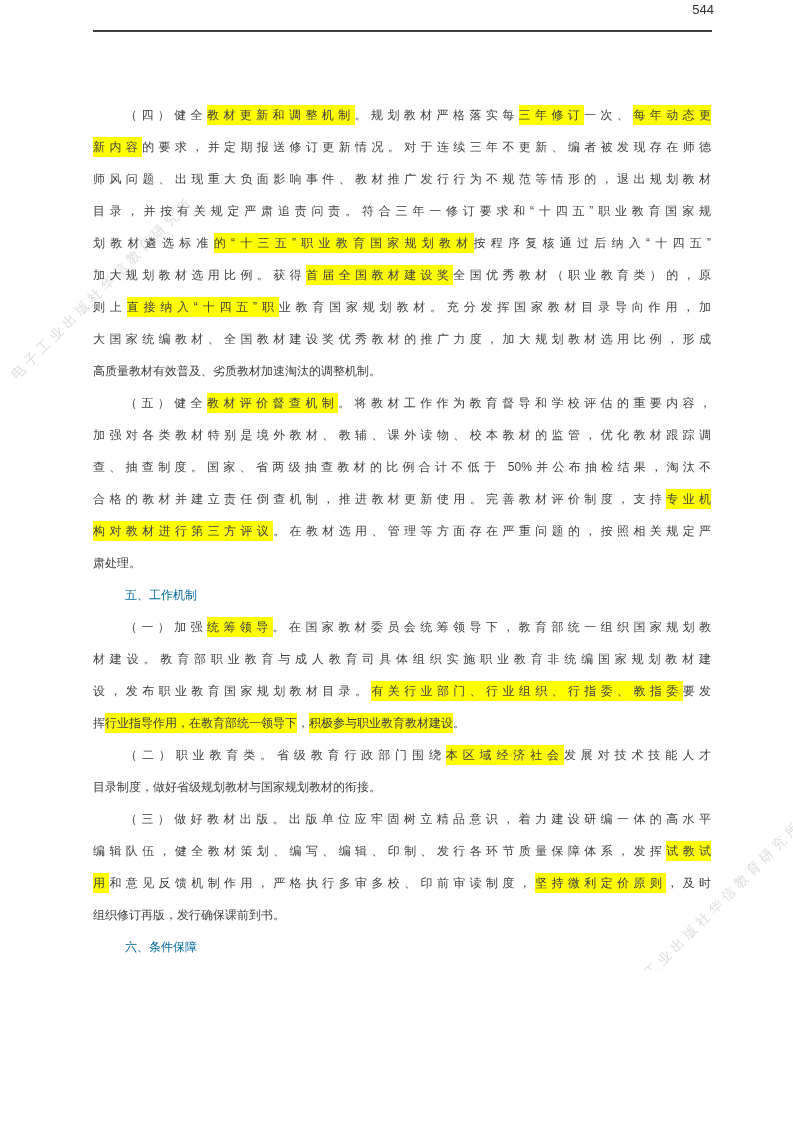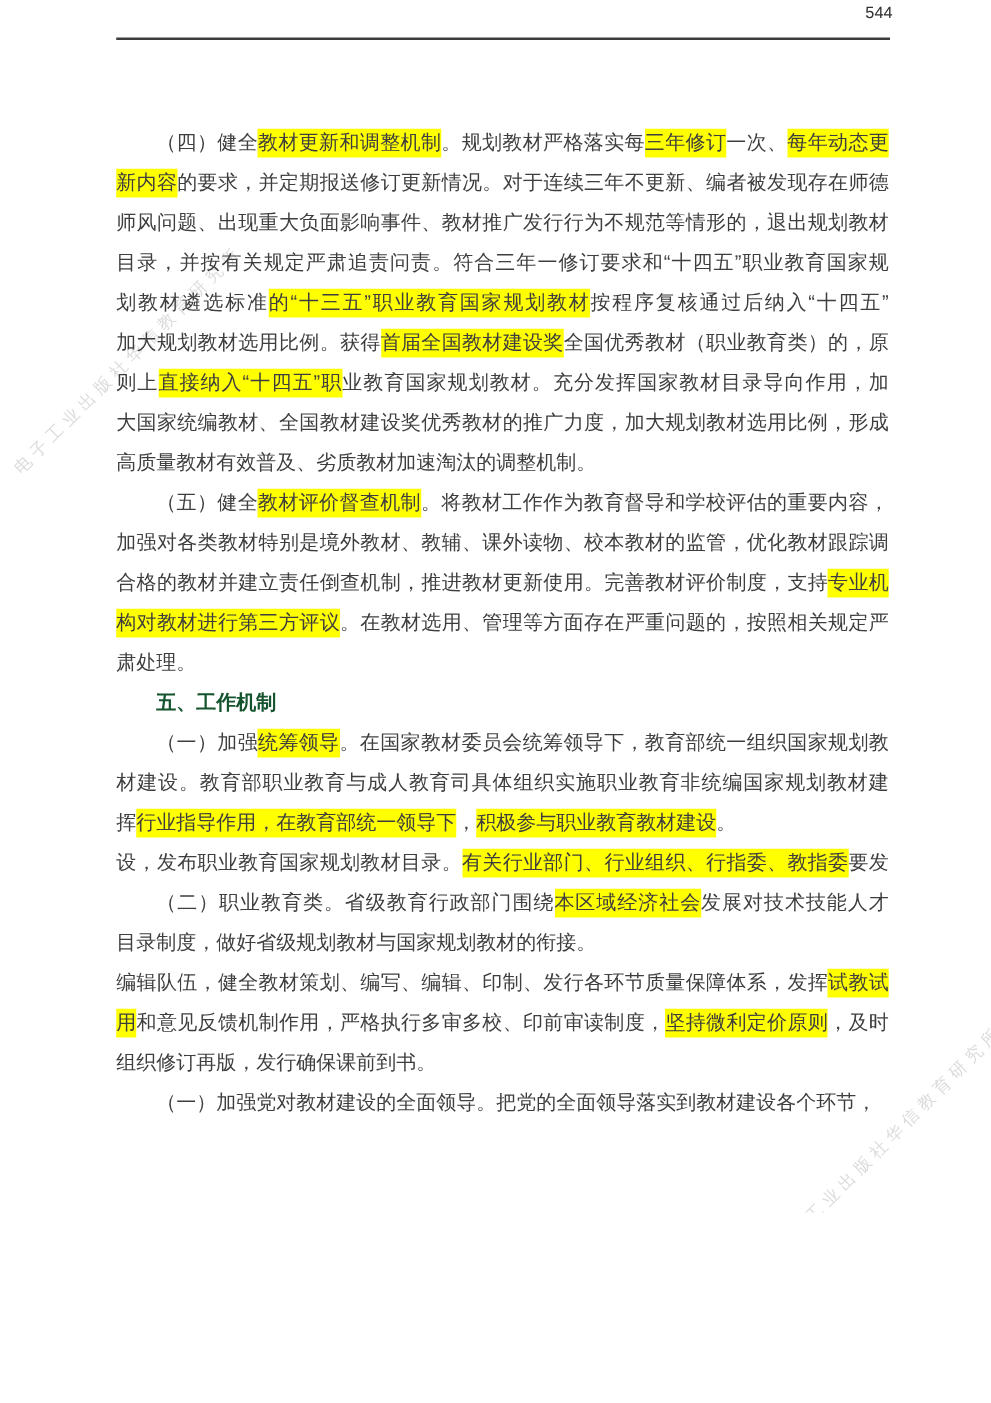--- a/index.html
+++ b/index.html
@@ -31,37 +31,37 @@
     top: 30px;
     width: 619px;
     height: 2px;
     background: #3d3d3d;
   }
   .doc {
     position: absolute;
     left: 93px;
     top: 99px;
     width: 618px;
-    font-size: 16px;
+    font-size: 12px;
     color: #3e3e3e;
   }
   .line {
     height: 32px;
     line-height: 32px;
   }
   .line.full {
     text-align: justify;
     text-align-last: justify;
   }
   .line.indent {
     text-indent: 32px;
   }
   .line.bold {
-    font-weight: bold;
-    color: #14532d;
+    font-weight: normal;
+    color: #0369a1;
   }
   .hl {
     background: #ffff00;
     padding: 3px 0;
   }
   .wm {
     position: absolute;
     color: #c6c6c6;
     opacity: 0.62;
     font-size: 13.5px;
@@ -90,28 +90,31 @@
       <div class="line full"><span class="hl">新内容</span><span>的要求，并定期报送修订更新情况。对于连续三年不更新、编者被发现存在师德</span></div>
       <div class="line full"><span>师风问题、出现重大负面影响事件、教材推广发行行为不规范等情形的，退出规划教材</span></div>
       <div class="line full"><span>目录，并按有关规定严肃追责问责。符合三年一修订要求和“十四五”职业教育国家规</span></div>
       <div class="line full"><span>划教材遴选标准</span><span class="hl">的“十三五”职业教育国家规划教材</span><span>按程序复核通过后纳入“十四五”</span></div>
       <div class="line full"><span>加大规划教材选用比例。获得</span><span class="hl">首届全国教材建设奖</span><span>全国优秀教材（职业教育类）的，原</span></div>
       <div class="line full"><span>则上</span><span class="hl">直接纳入“十四五”职</span><span>业教育国家规划教材。充分发挥国家教材目录导向作用，加</span></div>
       <div class="line full"><span>大国家统编教材、全国教材建设奖优秀教材的推广力度，加大规划教材选用比例，形成</span></div>
       <div class="line"><span>高质量教材有效普及、劣质教材加速淘汰的调整机制。</span></div>
       <div class="line full indent"><span>（五）健全</span><span class="hl">教材评价督查机制</span><span>。将教材工作作为教育督导和学校评估的重要内容，</span></div>
       <div class="line full"><span>加强对各类教材特别是境外教材、教辅、课外读物、校本教材的监管，优化教材跟踪调</span></div>
+      <div class="line full"><span>查、抽查制度。国家、省两级抽查教材的比例合计不低于 50%并公布抽检结果，淘汰不</span></div>
       <div class="line full"><span>合格的教材并建立责任倒查机制，推进教材更新使用。完善教材评价制度，支持</span><span class="hl">专业机</span></div>
       <div class="line full"><span class="hl">构对教材进行第三方评议</span><span>。在教材选用、管理等方面存在严重问题的，按照相关规定严</span></div>
       <div class="line"><span>肃处理。</span></div>
       <div class="line indent bold"><span>五、工作机制</span></div>
       <div class="line full indent"><span>（一）加强</span><span class="hl">统筹领导</span><span>。在国家教材委员会统筹领导下，教育部统一组织国家规划教</span></div>
       <div class="line full"><span>材建设。教育部职业教育与成人教育司具体组织实施职业教育非统编国家规划教材建</span></div>
+      <div class="line full"><span>设，发布职业教育国家规划教材目录。</span><span class="hl">有关行业部门、行业组织、行指委、教指委</span><span>要发</span></div>
       <div class="line"><span>挥</span><span class="hl">行业指导作用，在教育部统一领导下</span><span>，</span><span class="hl">积极参与职业教育教材建设</span><span>。</span></div>
-      <div class="line full"><span>设，发布职业教育国家规划教材目录。</span><span class="hl">有关行业部门、行业组织、行指委、教指委</span><span>要发</span></div>
       <div class="line full indent"><span>（二）职业教育类。省级教育行政部门围绕</span><span class="hl">本区域经济社会</span><span>发展对技术技能人才</span></div>
       <div class="line"><span>目录制度，做好省级规划教材与国家规划教材的衔接。</span></div>
+      <div class="line full indent"><span>（三）做好教材出版。出版单位应牢固树立精品意识，着力建设研编一体的高水平</span></div>
       <div class="line full"><span>编辑队伍，健全教材策划、编写、编辑、印制、发行各环节质量保障体系，发挥</span><span class="hl">试教试</span></div>
       <div class="line full"><span class="hl">用</span><span>和意见反馈机制作用，严格执行多审多校、印前审读制度，</span><span class="hl">坚持微利定价原则</span><span>，及时</span></div>
       <div class="line"><span>组织修订再版，发行确保课前到书。</span></div>
+      <div class="line indent bold"><span>六、条件保障</span></div>
       <div class="line indent"><span>（一）加强党对教材建设的全面领导。把党的全面领导落实到教材建设各个环节，</span></div>
     </div>
 </div>
 
 </body></html>

